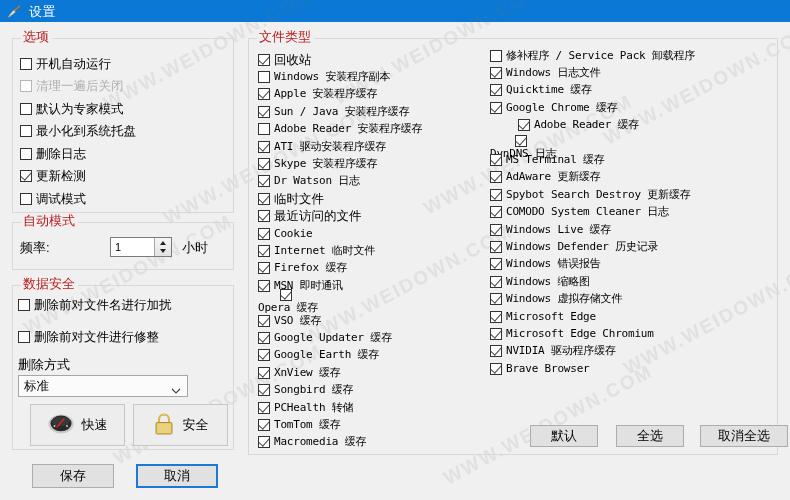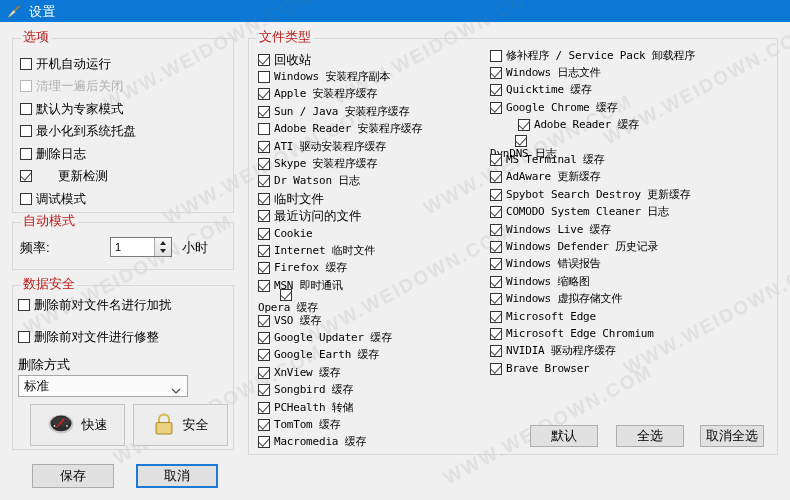--- a/index.html
+++ b/index.html
@@ -225,21 +225,21 @@
         <span class="lbl">默认为专家模式</span>
       </div>
       <div class="chk cn" style="left: 20px; top: 123.5px;">
         <span class="box"></span>
         <span class="lbl">最小化到系统托盘</span>
       </div>
       <div class="chk cn" style="left: 20px; top: 146px;">
         <span class="box"></span>
         <span class="lbl">删除日志</span>
       </div>
-      <div class="chk cn" style="left: 20px; top: 168.5px; gap: 22px;">
+      <div class="chk cn" style="left: 20px; top: 168.5px;">
         <span class="box on"></span>
         <span class="lbl">更新检测</span>
       </div>
       <div class="chk cn" style="left: 20px; top: 191px;">
         <span class="box"></span>
         <span class="lbl">调试模式</span>
       </div>
     </div>
 
   <div class="group" style="left:12px; top:222px; width:222px; height:48px;">
@@ -484,17 +484,17 @@
         <span class="lbl">Brave Browser</span>
       </div>
     </div>
 
   <div class="btn" style="left:530px; top:425px; width:68px; height:22px;">
     <span>默认</span>
   </div>
   <div class="btn" style="left:616px; top:425px; width:68px; height:22px;">
     <span>全选</span>
   </div>
-  <div class="btn" style="left:700px; top:425px; width:64px; height:22px;">
+  <div class="btn" style="left:700px; top:425px; width:88px; height:22px;">
     <span>取消全选</span>
   </div>
 
 </div>
 
 </body></html>

